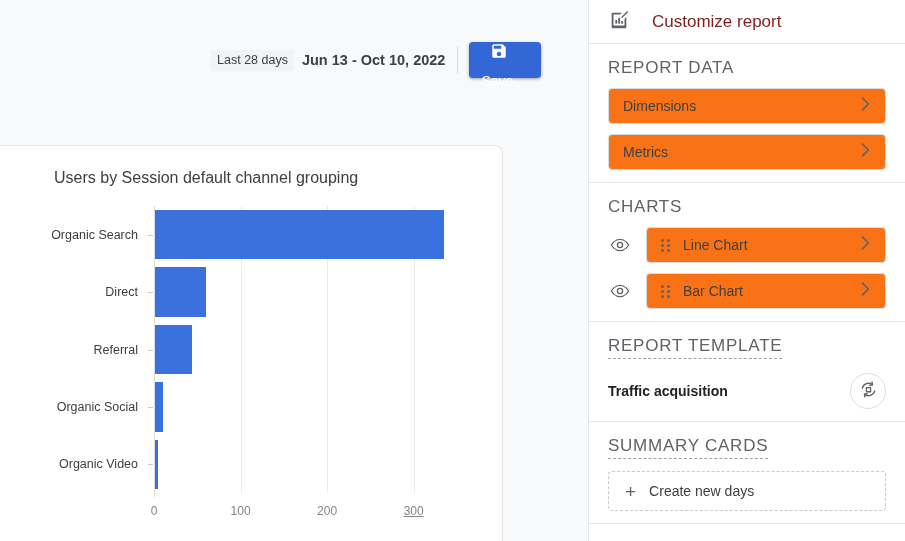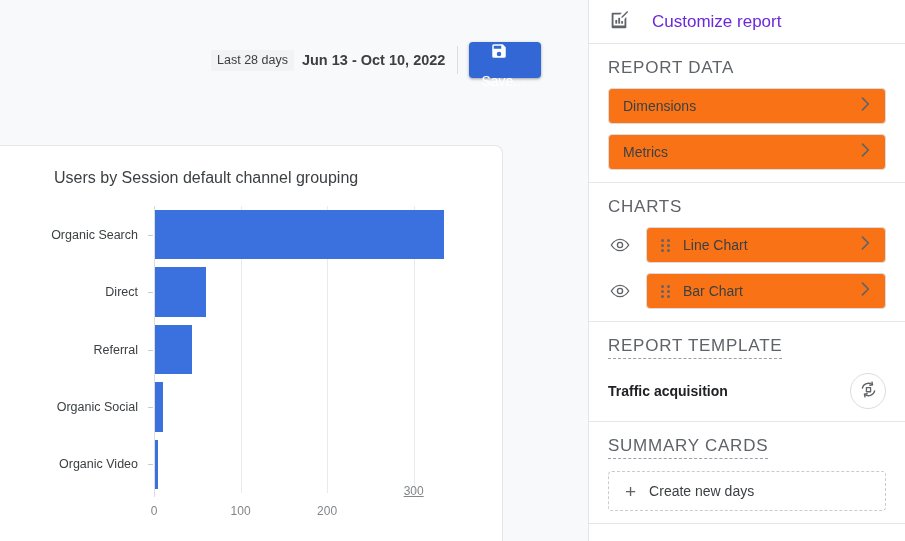--- a/index.html
+++ b/index.html
@@ -142,21 +142,21 @@
   }
   #panel-header {
     height: 44px;
     display: flex; align-items: center;
     padding: 0 0 0 19px;
     border-bottom: 1px solid #e4e6e9;
   }
   #panel-title {
     margin-left: 22px;
     font-size: 17px;
-    color: #6d28d9;
+    color: #7f1d1d;
     white-space: nowrap;
   }
   .panel-section {
     padding: 14px 19px 12px 19px;
     border-bottom: 1px solid #e4e6e9;
   }
   .section-label {
     font-size: 17px;
     letter-spacing: .75px;
     color: #5f6368;
@@ -287,21 +287,21 @@
     <div id="chart-card">
       <div id="chart-title">Users by Session default channel grouping</div>
       <div id="chart-plot">
           <div class="gridline" style="left: 154px; top: 60px; height: 287px;"></div>
           <div class="tick-label" style="left: 154px; top: 358px;">0</div>
           <div class="gridline" style="left: 240.55px; top: 60px; height: 287px;"></div>
           <div class="tick-label" style="left: 240.55px; top: 358px;">100</div>
           <div class="gridline" style="left: 327.1px; top: 60px; height: 287px;"></div>
           <div class="tick-label" style="left: 327.1px; top: 358px;">200</div>
           <div class="gridline" style="left: 413.65px; top: 60px; height: 287px;"></div>
-          <div class="tick-label" style="left: 413.65px; top: 338px; text-decoration: underline;">300</div>
+          <div class="tick-label" style="left: 413.65px; top: 358px; text-decoration: underline;">300</div>
           <div class="bar" title="Organic Search: 335" style="left: 154px; top: 64.018px; width: 289.942px; height: 49.364px; background: rgb(59, 112, 223);"></div>
           <div class="axis-tick" style="left: 148px; top: 88.7px;"></div>
           <div class="cat-label" style="top: 88.7px; right: 365px;">Organic Search</div>
           <div class="bar" title="Direct: 60" style="left: 154px; top: 121.418px; width: 51.93px; height: 49.364px; background: rgb(59, 112, 223);"></div>
           <div class="axis-tick" style="left: 148px; top: 146.1px;"></div>
           <div class="cat-label" style="top: 146.1px; right: 365px;">Direct</div>
           <div class="bar" title="Referral: 44" style="left: 154px; top: 178.818px; width: 38.082px; height: 49.364px; background: rgb(59, 112, 223);"></div>
           <div class="axis-tick" style="left: 148px; top: 203.5px;"></div>
           <div class="cat-label" style="top: 203.5px; right: 365px;">Referral</div>
           <div class="bar" title="Organic Social: 10" style="left: 154px; top: 236.218px; width: 8.655px; height: 49.364px; background: rgb(59, 112, 223);"></div>

